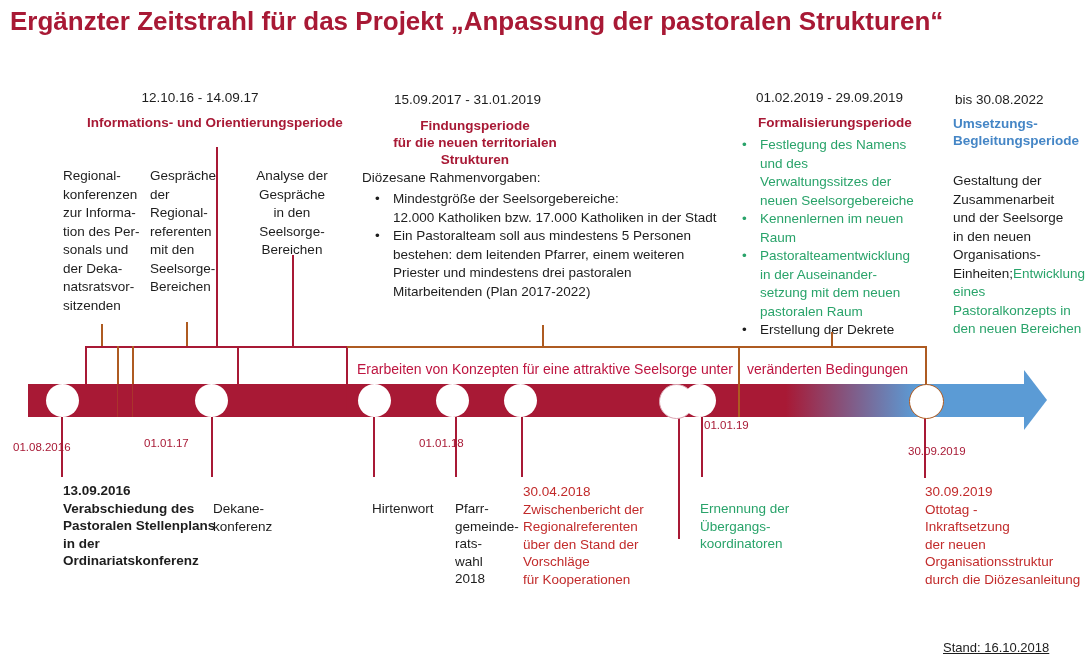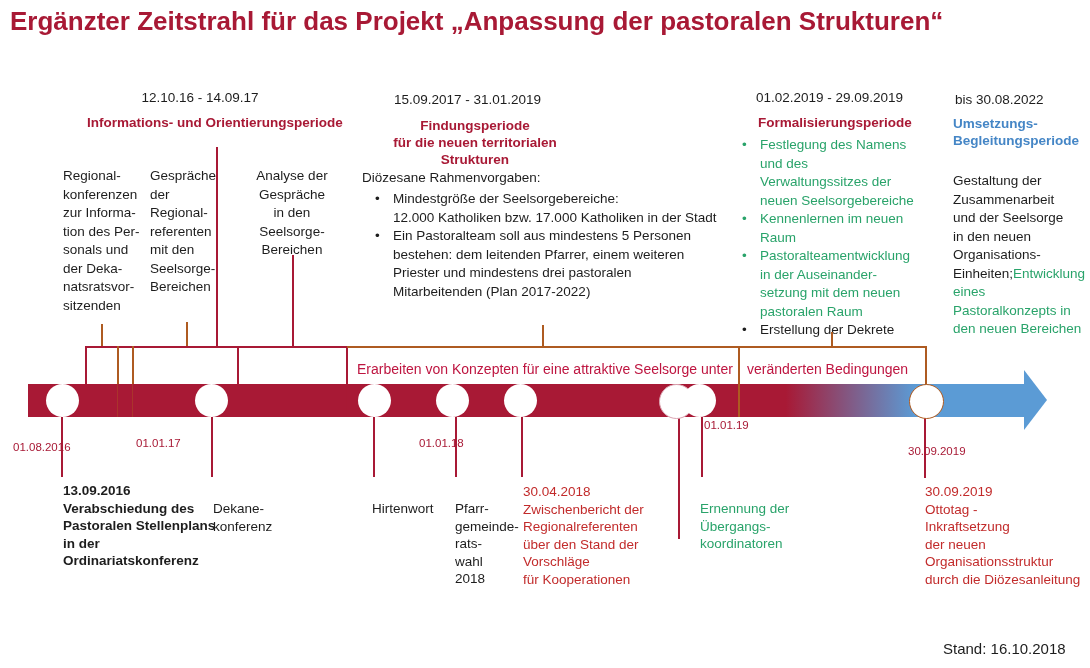--- a/index.html
+++ b/index.html
@@ -144,21 +144,21 @@
   <div class="circle" style="left:46px;"></div>
   <div class="circle" style="left:195px;"></div>
   <div class="circle" style="left:358px;"></div>
   <div class="circle" style="left:436px;"></div>
   <div class="circle" style="left:504px;"></div>
   <div class="circle" style="left:659px;border:1px solid #dba4b1;"></div>
   <div class="circle" style="left:683px;"></div>
   <div class="circle" style="left:909px;border:1px solid #AE5B21;"></div>
 
   <div class="abs axis-label" style="left:5px;top:441px;">01.08.2016</div>
-  <div class="abs axis-label" style="left:128px;top:437px;">01.01.17</div>
+  <div class="abs axis-label" style="left:136px;top:437px;">01.01.17</div>
   <div class="abs axis-label" style="left:411px;top:437px;">01.01.18</div>
   <div class="abs axis-label" style="left:696px;top:419px;">01.01.19</div>
   <div class="abs axis-label" style="left:900px;top:445px;">30.09.2019</div>
 
   <div class="vline vline-red connector" style="left:61px;top:417px;height:60px;"></div>
   <div class="vline vline-red connector" style="left:211px;top:417px;height:60px;"></div>
   <div class="vline vline-red connector" style="left:373px;top:417px;height:60px;"></div>
   <div class="vline vline-red connector" style="left:455px;top:417px;height:60px;"></div>
   <div class="vline vline-red connector" style="left:521px;top:417px;height:60px;"></div>
   <div class="vline vline-red connector" style="left:678px;top:417px;height:122px;"></div>
@@ -187,15 +187,15 @@
   <div class="abs evt lines c-green" style="left:700px;top:500px;">Ernennung der
 Übergangs-
 koordinatoren</div>
   <div class="abs evt lines c-red" style="left:925px;top:483px;">30.09.2019
 Ottotag -
 Inkraftsetzung
 der neuen
 Organisationsstruktur
 durch die Diözesanleitung</div>
 
-  <div class="abs c-black" style="left:943px;top:640px;font-size:15px;">Stand: 16.10.2018</div>
+  <div class="abs c-black" style="left:943px;top:640px;font-size:13px;text-decoration:underline;">Stand: 16.10.2018</div>
 
 </div>
 
 </body></html>

